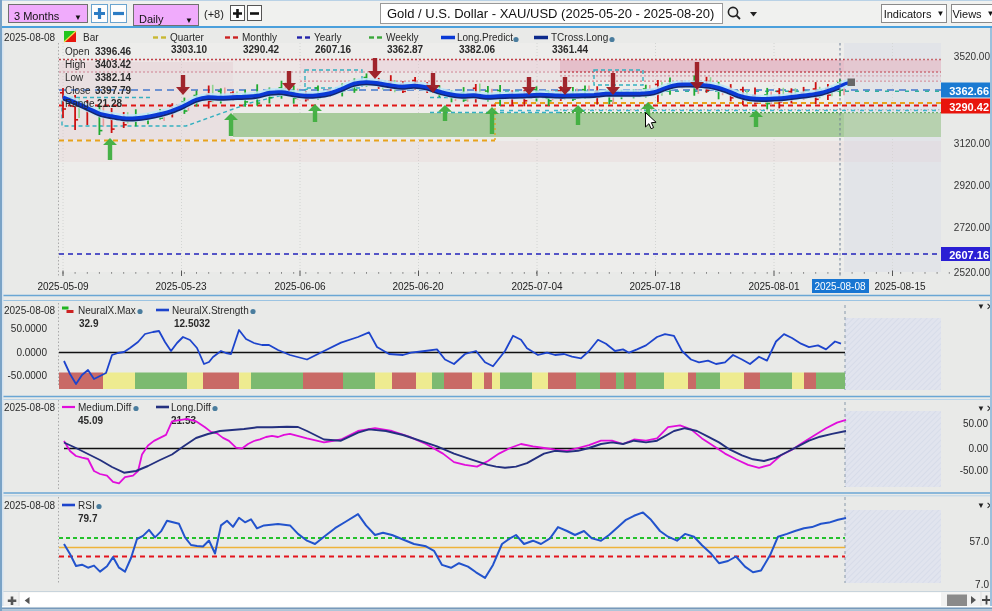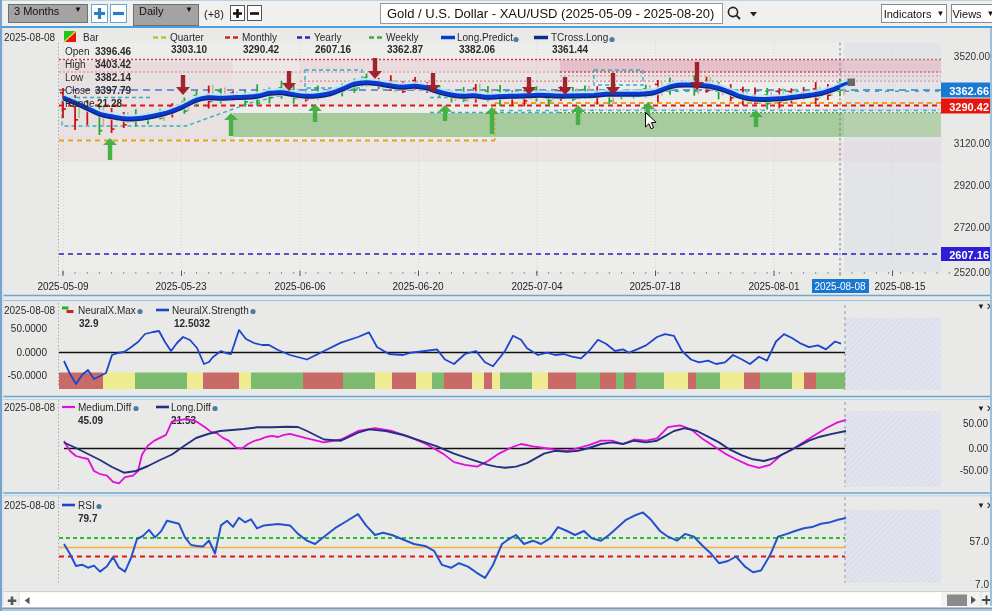--- a/index.html
+++ b/index.html
@@ -1,20 +1,20 @@
 <!DOCTYPE html>
 <html><head><meta charset="utf-8">
 <style>
 *{margin:0;padding:0;box-sizing:border-box}
 body{font-family:"Liberation Sans",sans-serif;}
 #app{position:relative;width:992px;height:611px;background:#e9eae8;overflow:hidden}
 .btn{position:absolute;background:#fdfdfd;border:1px solid #8a8a8a;font-size:11px;color:#111;
 display:flex;align-items:center;justify-content:center}
-.combo{position:absolute;background:#a3a3a3;border:1px solid #707070;font-size:11px;color:#111;
-display:flex;align-items:flex-start;padding:0 5px;justify-content:space-between}
+.combo{position:absolute;background:#f0abfc;border:1px solid #707070;font-size:11px;color:#111;
+display:flex;align-items:flex-end;padding:0 5px;justify-content:space-between}
 </style></head>
 <body>
 <div id="app">
 
 <div style="position:absolute;left:0;top:0;width:992px;height:26px;background:#f0f1ef;border-top:1.5px solid #b9d2e6"></div>
 <div class="combo" style="left:8px;top:4px;width:80px;height:19px">3 Months<span style="font-size:8px">▼</span></div>
 <div class="btn" style="left:91px;top:4px;width:17px;height:19px;border-color:#6aa4cf">
       <svg width="11" height="11">
         <path d="M5.5,0 v11 M0,5.5 h11" stroke="#2b7cc4" stroke-width="3.2"></path>
       </svg>
@@ -30,21 +30,21 @@
       <svg width="9" height="9">
         <path d="M4.5,0 v9 M0,4.5 h9" stroke="#111" stroke-width="2.6"></path>
       </svg>
     </div>
 <div class="btn" style="left:247px;top:5px;width:15px;height:16px;border-color:#555">
       <svg width="9" height="9">
         <path d="M0,4.5 h9" stroke="#111" stroke-width="2.6"></path>
       </svg>
     </div>
 <div style="position:absolute;left:380px;top:3px;width:343px;height:21px;background:#fff;border:1px solid #999;
-font-size:13px;color:#111;line-height:19px;padding-left:6px;white-space:nowrap">Gold / U.S. Dollar - XAU/USD (2025-05-09 - 2025-08-20)</div>
+font-size:13px;color:#111;line-height:19px;padding-left:6px;white-space:nowrap">Gold / U.S. Dollar - XAU/USD (2025-05-20 - 2025-08-20)</div>
 <svg style="position:absolute;left:726px;top:5px" width="36" height="18" viewBox="0 0 36 18">
 <circle cx="7" cy="7" r="4.6" fill="none" stroke="#222" stroke-width="1.6"></circle>
 <line x1="10.4" y1="10.4" x2="14" y2="14" stroke="#222" stroke-width="1.8"></line>
 <path d="M24,7 l7,0 l-3.5,4.5 z" fill="#222"></path>
 </svg>
 <div class="btn" style="left:881px;top:4px;width:66px;height:19px;background:#fdfdfd;gap:5px">Indicators <span style="font-size:8px">▼</span></div>
 <div class="btn" style="left:951px;top:4px;width:45px;height:19px;background:#fdfdfd;gap:5px">Views <span style="font-size:8px">▼</span></div>
 <div style="position:absolute;left:0;top:26px;width:992px;height:2px;background:#4ba0dc"></div>
 
 <svg style="position:absolute;left:0;top:0" width="992" height="611" viewBox="0 0 992 611">

